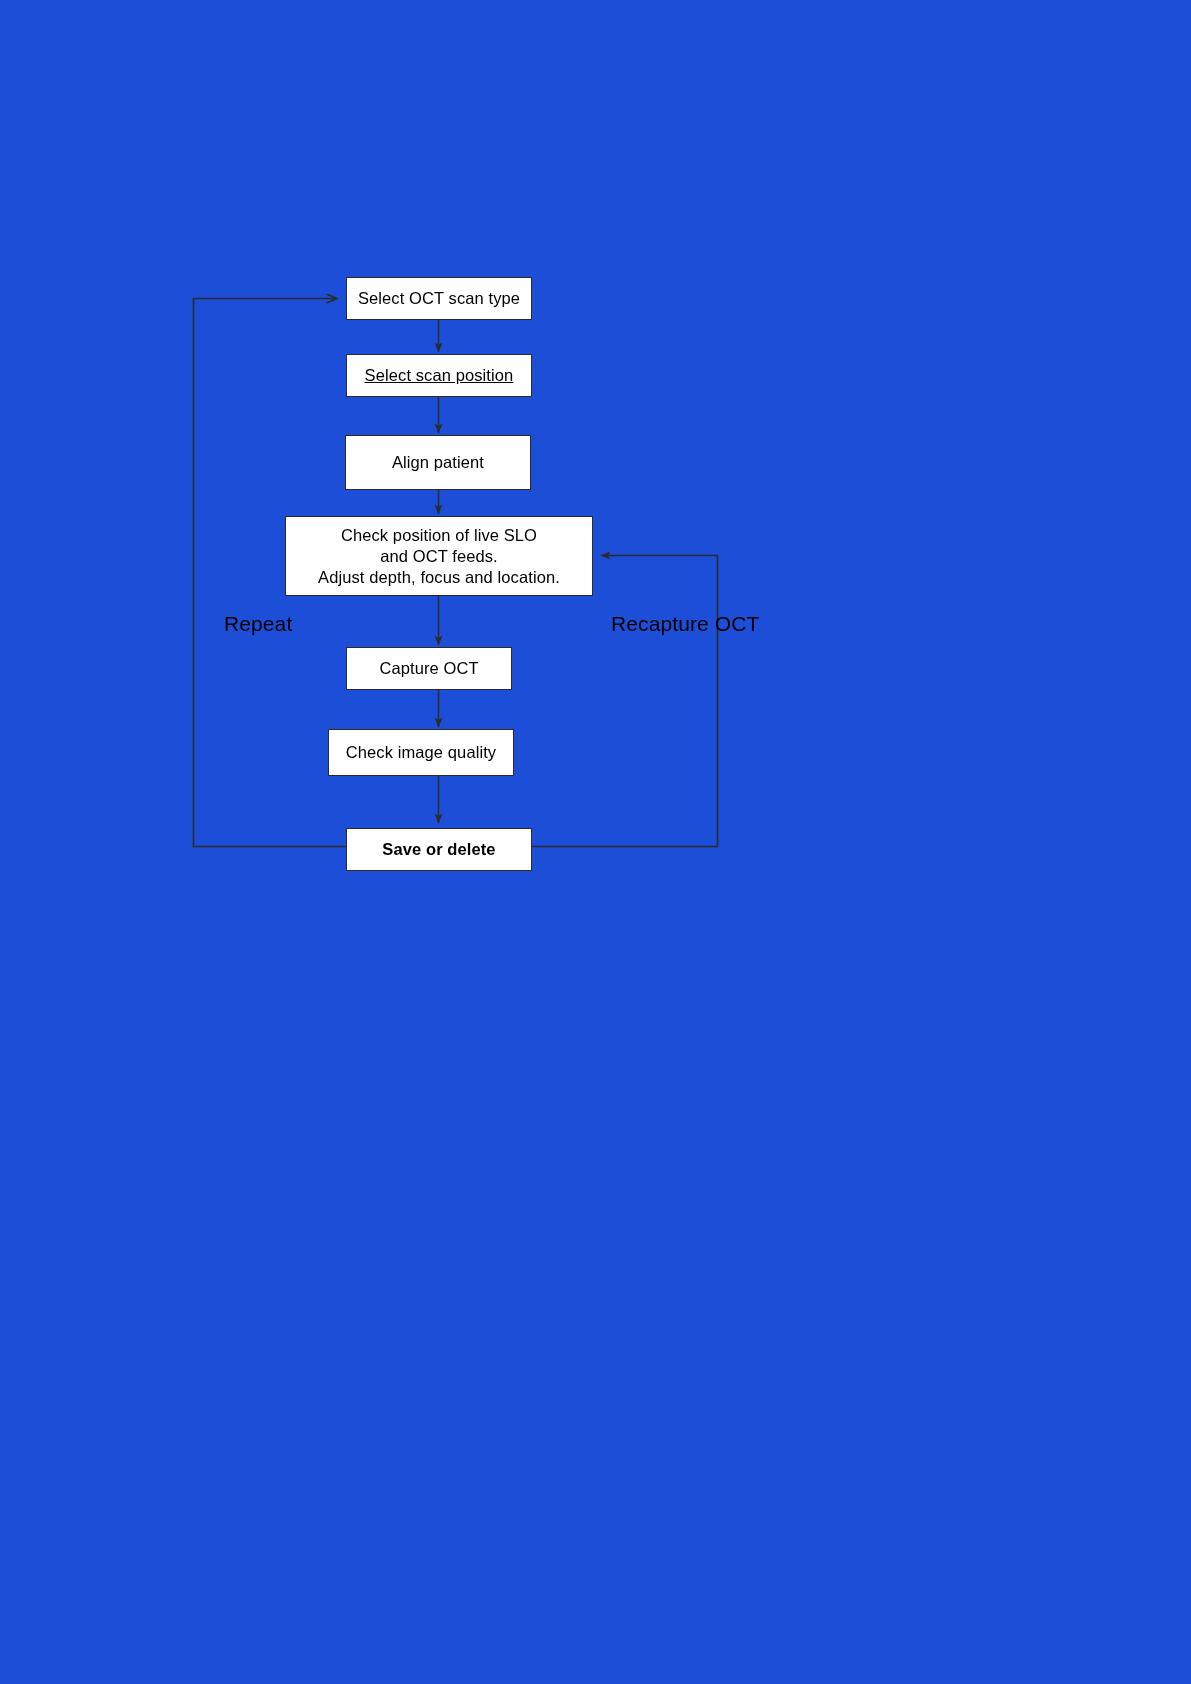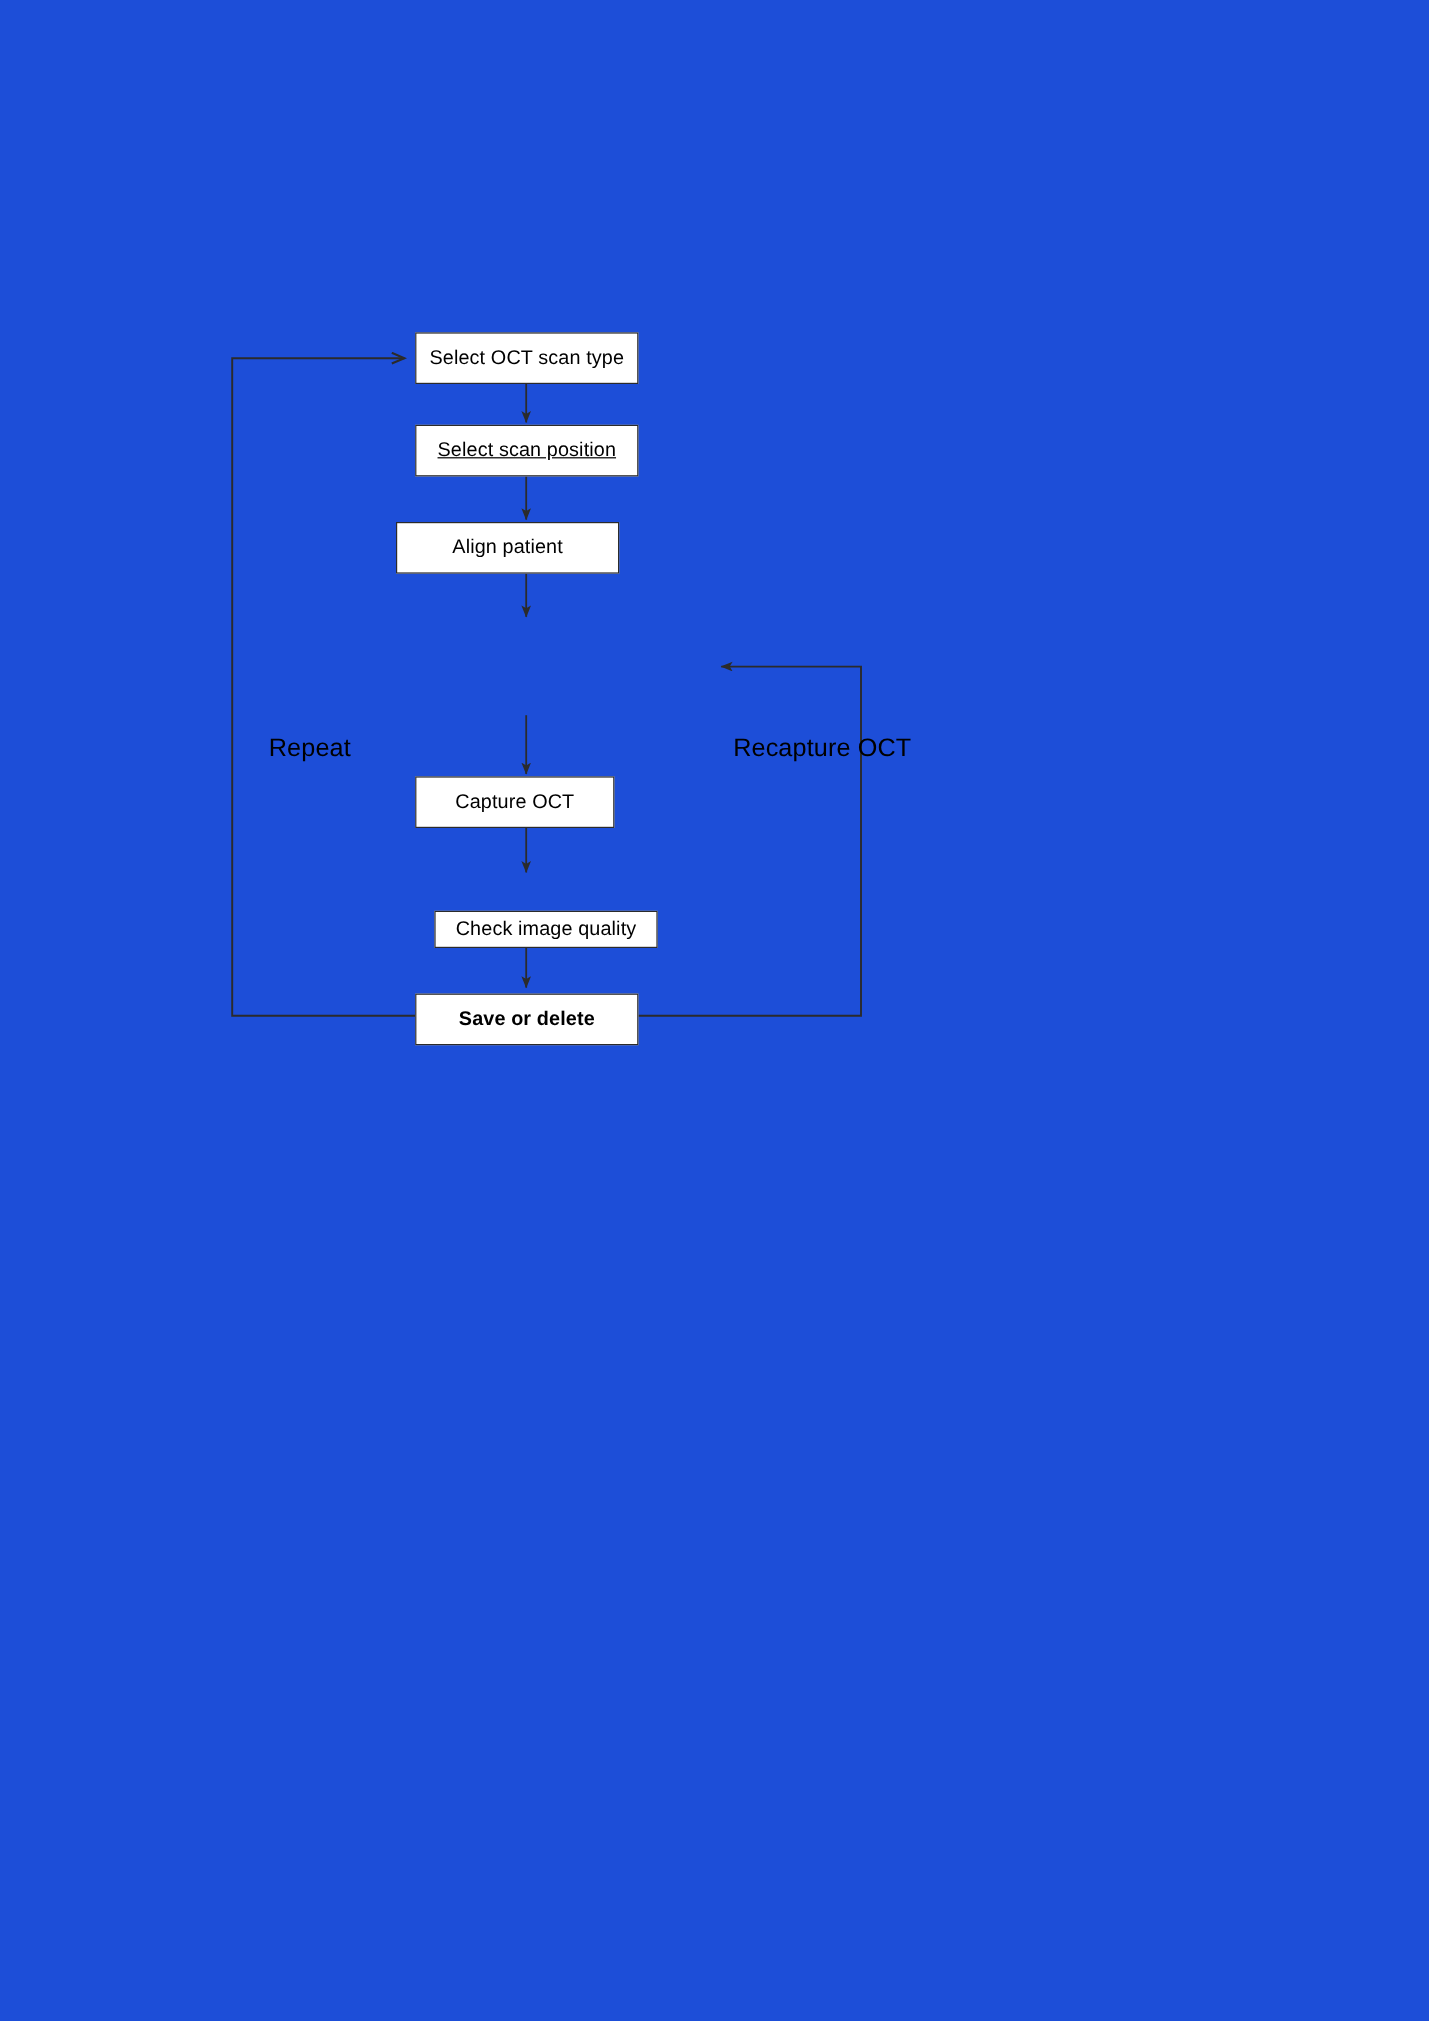--- a/index.html
+++ b/index.html
@@ -79,26 +79,29 @@
 
     <path d="M346,846.5 L193.5,846.5 L193.5,298.5 L337,298.5" fill="none" stroke="#2b2b2b" stroke-width="1.6" marker-end="url(#arrow-open)"></path>
 
     <path d="M532,846.5 L717.5,846.5 L717.5,555.5 L601,555.5" fill="none" stroke="#2b2b2b" stroke-width="1.6" marker-end="url(#arrow-solid)"></path>
   </svg>
 
   <div class="node-box" style="left:346px; top:277px; width:186px; height:43px;">Select OCT scan type</div>
 
   <div class="node-box" style="left:346px; top:354px; width:186px; height:43px;text-decoration:underline;">Select scan position</div>
 
-  <div class="node-box" style="left:330px; top:435px; width:186px; height:43px;">Align patient</div>
+  <div class="node-box" style="left:345px; top:435px; width:186px; height:55px;">Align patient</div>
 
+  <div class="node-box" style="left:285px; top:516px; width:308px; height:80px;">Check position of live SLO
+and OCT feeds.
+Adjust depth, focus and location.</div>
 
   <div class="node-box" style="left:346px; top:647px; width:166px; height:43px;">Capture OCT</div>
 
-  <div class="node-box" style="left:362px; top:729px; width:186px; height:31px;margin-top:30px;">Check image quality</div>
+  <div class="node-box" style="left:328px; top:729px; width:186px; height:47px;">Check image quality</div>
 
   <div class="node-box" style="left:346px; top:828px; width:186px; height:43px;font-weight:bold;">Save or delete</div>
 
   <div class="edge-label" style="left:224px; top:614px;">Repeat</div>
 
   <div class="edge-label" style="left:611px; top:614px;">Recapture OCT</div>
 
 </div>
 
 </body></html>

